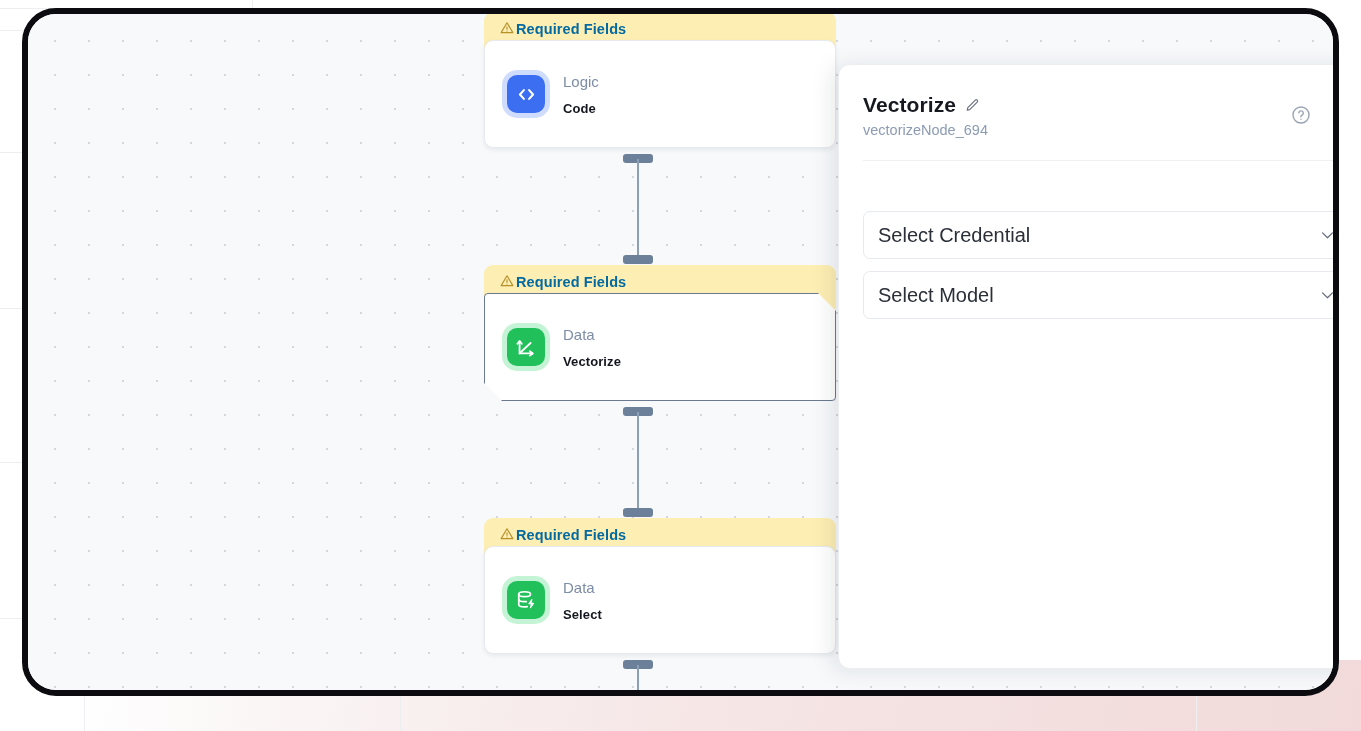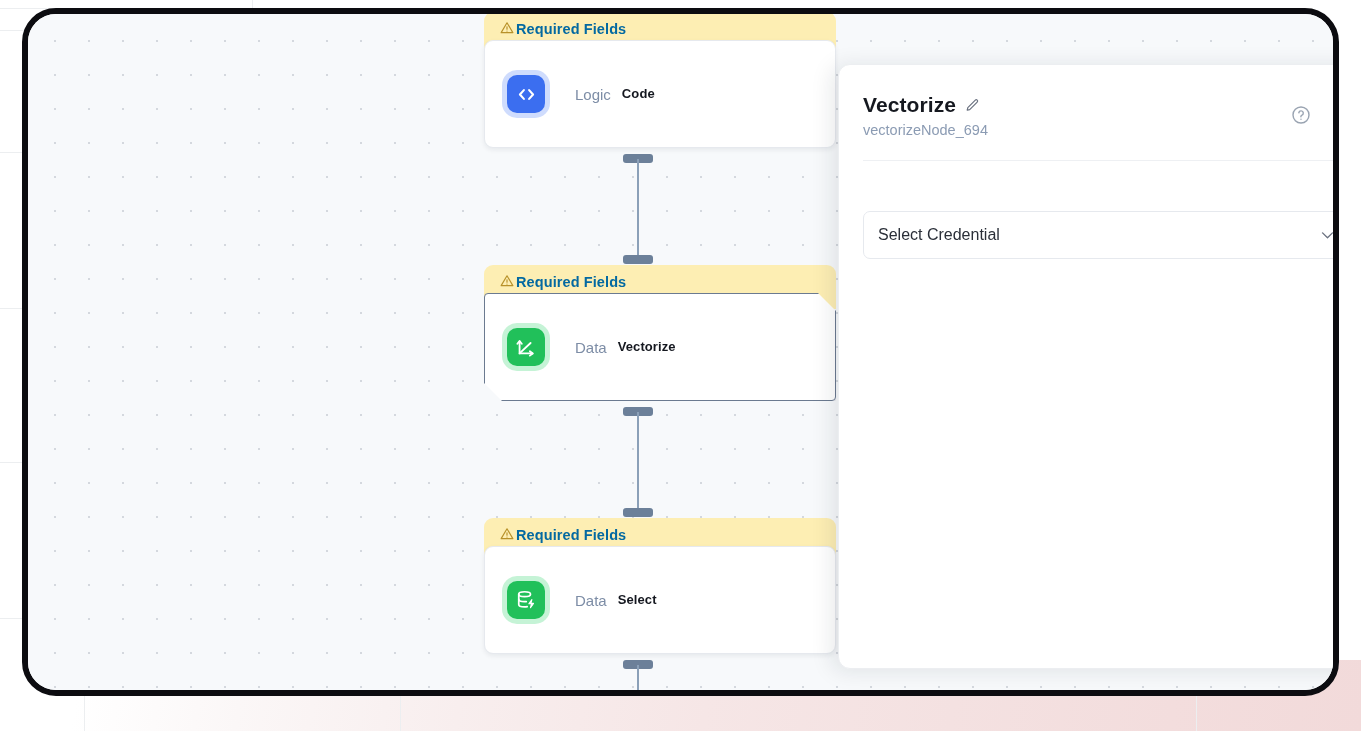--- a/index.html
+++ b/index.html
@@ -108,21 +108,21 @@
     width: 38px; height: 38px;
     border-radius: 10px;
     display: flex;
     align-items: center;
     justify-content: center;
     flex: 0 0 auto;
   }
   .node-icon.blue   { background: #3b6ef0; box-shadow: 0 0 0 5px rgba(96,139,250,.30); }
   .node-icon.green  { background: #21c05a; box-shadow: 0 0 0 5px rgba(62,214,118,.30); }
 
-  .node-text { display: flex; gap: 11px; margin-left: 12px; }
+  .node-text { display: flex; flex-direction: column; gap: 11px; }
   .node-cat {
     font-size: 15px;
     color: #7d8da6;
     font-weight: 400;
   }
   .node-title {
     font-size: 13px;
     color: #14171f;
     font-weight: 700;
     letter-spacing: .1px;
@@ -242,21 +242,21 @@
     border: 1px solid #e6e9ee;
     border-radius: 7px;
     background: #fff;
     display: flex;
     align-items: center;
     padding: 0 42px 0 14px;
     margin-top: 12px;
     cursor: pointer;
   }
   .select-value {
-    font-size: 16px;
+    font-size: 20px;
     color: #2a2f38;
   }
   .chev {
     position: absolute;
     right: 14px; top: 50%;
     transform: translateY(-50%);
   }
   .field-group { margin-top: 26px; }
 </style>
 </head>
@@ -402,20 +402,26 @@
 
           <div class="field-group">
 
             <div class="select-box" style="margin-top:0;">
               <span class="select-value">Select Credential</span>
               <svg class="chev" width="17" height="17" viewBox="0 0 24 24" fill="none" stroke="#6b7280" stroke-width="1.9" stroke-linecap="round" stroke-linejoin="round">
                 <polyline points="5 9 12 16 19 9"></polyline>
               </svg>
             </div>
 
+            <div class="select-box">
+              <span class="select-value">Select Model</span>
+              <svg class="chev" width="17" height="17" viewBox="0 0 24 24" fill="none" stroke="#6b7280" stroke-width="1.9" stroke-linecap="round" stroke-linejoin="round">
+                <polyline points="5 9 12 16 19 9"></polyline>
+              </svg>
+            </div>
           </div>
 
         </div>
       </div>
 
     </div>
   </div>
 </div>
 
 </body></html>

